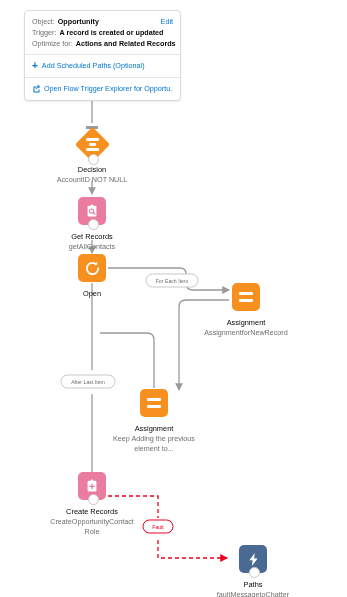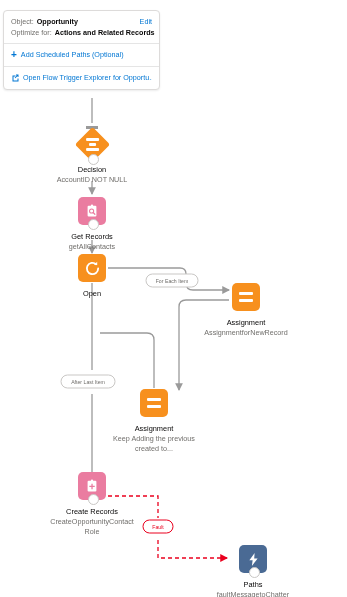--- a/index.html
+++ b/index.html
@@ -12,21 +12,21 @@
     height: 597px;
     position: relative;
     overflow: hidden;
     font-family: "Liberation Sans", sans-serif;
     color: #3e3e3c;
   }
 
   
   .trigger-panel {
     position: absolute;
-    left: 3px;
+    left: 24px;
     top: 10px;
     width: 155px;
     background: #ffffff;
     border: 1px solid #dddbda;
     border-radius: 4px;
     box-shadow: 0 1px 2px rgba(0,0,0,.08);
     z-index: 5;
   }
   .tp-section {
     padding: 5px 7px 5px 7px;
@@ -166,20 +166,24 @@
 <body>
 
 <div class="trigger-panel">
   <div class="tp-section">
     <div class="tp-row">
       <span class="tp-label">Object:</span>
       <span class="tp-value">Opportunity</span>
       <span class="tp-edit">Edit</span>
     </div>
     <div class="tp-row">
+      <span class="tp-label">Trigger:</span>
+      <span class="tp-value">A record is created or updated</span>
+    </div>
+    <div class="tp-row">
       <span class="tp-label">Optimize for:</span>
       <span class="tp-value">Actions and Related Records</span>
     </div>
   </div>
   <div class="tp-section tp-divider">
     <div class="tp-action">
       <span class="ic plus-icon">+</span>
       <span>Add Scheduled Paths (Optional)</span>
     </div>
   </div>
@@ -306,21 +310,21 @@
     <div class="sq" style="background:#f7901e;">
       <span class="glyph">
         <span class="bars" style="gap:3.5px;">
           <span class="bar" style="width:14px;height:2.8px;"></span>
           <span class="bar" style="width:14px;height:2.8px;"></span>
         </span>
       </span>
     </div>
   </div>
   <div class="node-title">Assignment</div>
-  <div class="node-sub">Keep Adding the previous created to...</div>
+  <div class="node-sub">Keep Adding the previous element to...</div>
 </div>
 
 <div class="node" style="left:92px; top:472px;">
   <div class="node-shape">
     <div class="sq" style="background:#ea7ca0;">
       <svg width="16" height="16" viewBox="0 0 24 24">
         <path d="M7 4h3.2a1.8 1.8 0 0 1 3.6 0H17a1.6 1.6 0 0 1 1.6 1.6v13A1.6 1.6 0 0 1 17 20.2H7a1.6 1.6 0 0 1-1.6-1.6v-13A1.6 1.6 0 0 1 7 4z" fill="#ffffff"></path>
         <path d="M11.1 8.6h1.9v3.1h3.1v1.9h-3.1v3.1h-1.9v-3.1H8v-1.9h3.1z" fill="#ea7ca0"></path>
       </svg>
     </div>

